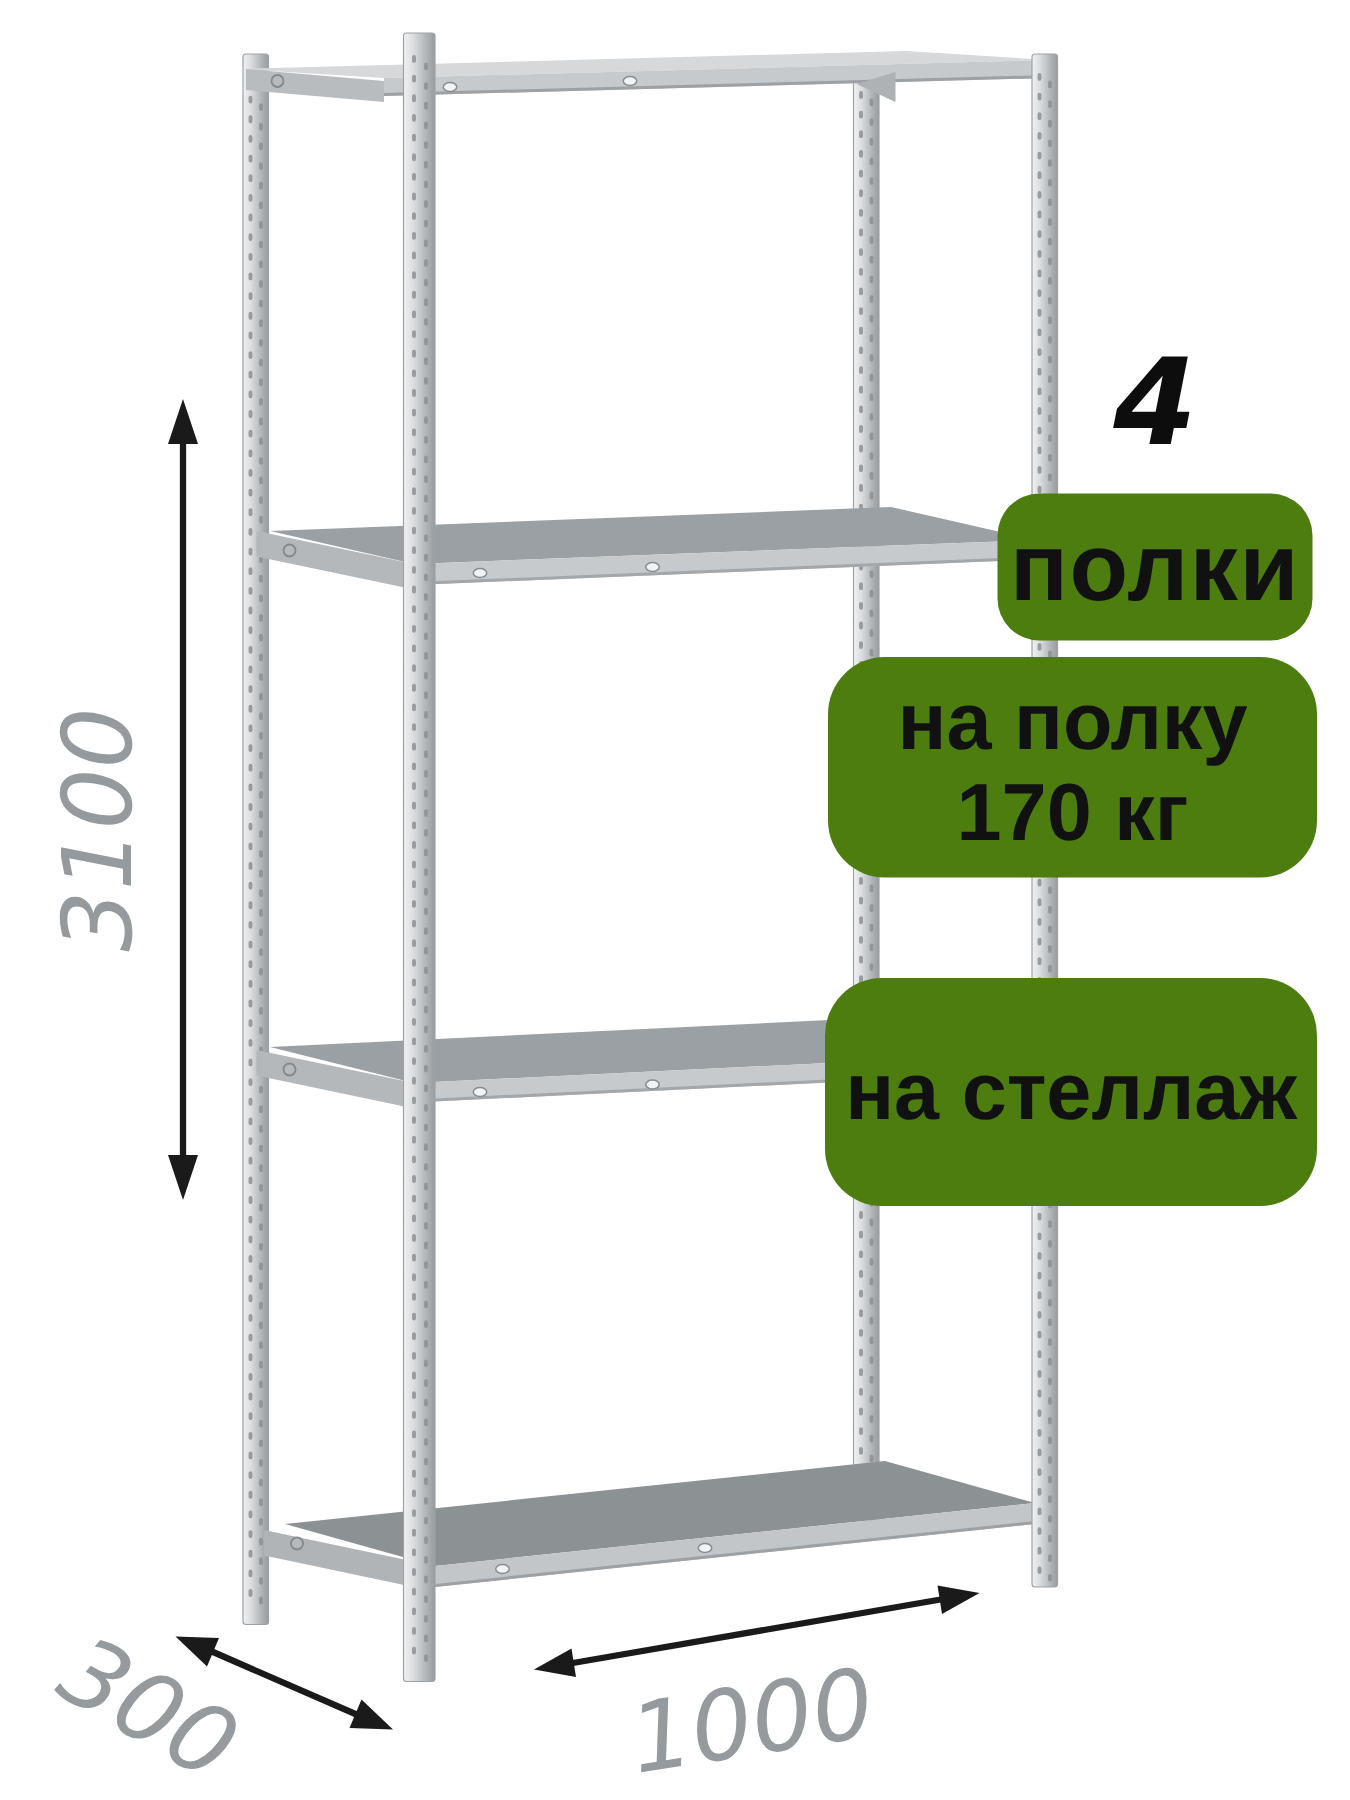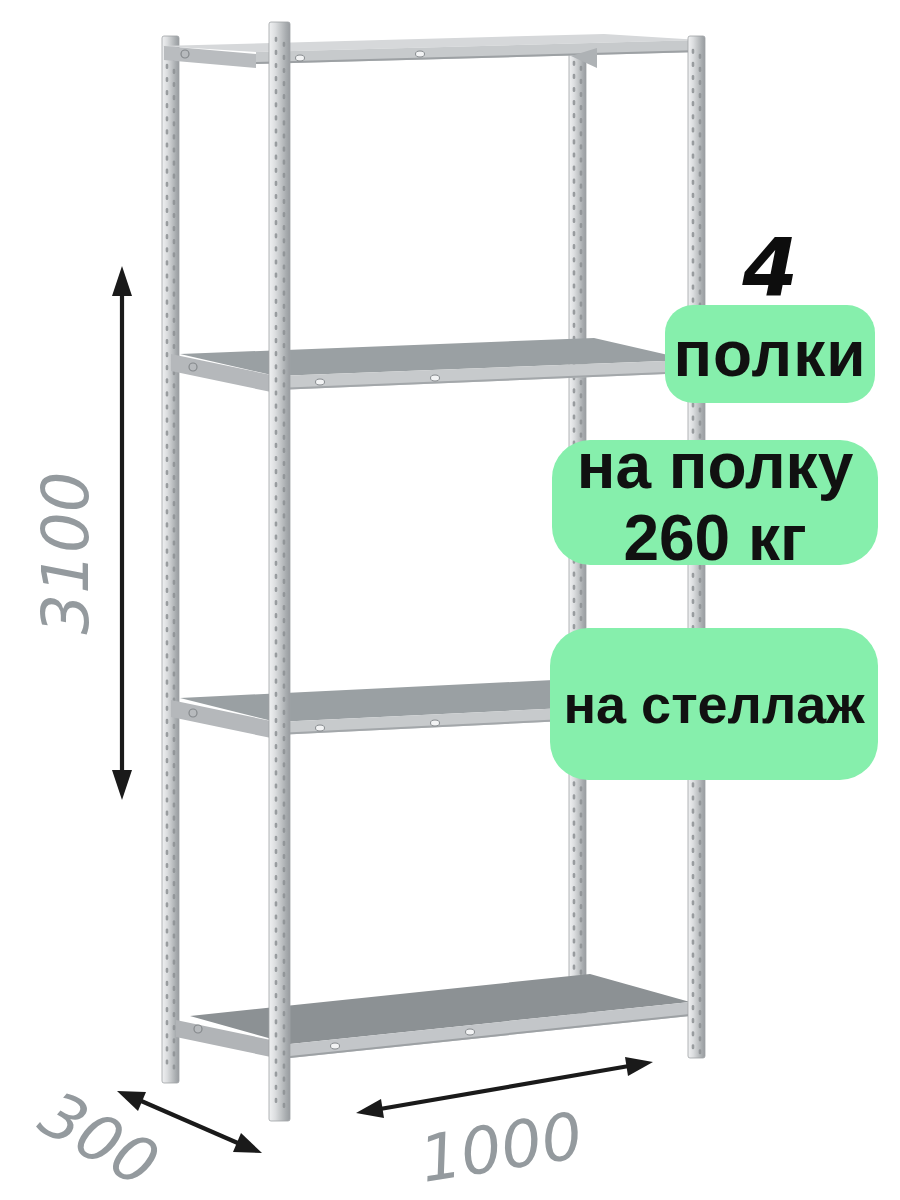--- a/index.html
+++ b/index.html
@@ -3,27 +3,27 @@
 <meta charset="utf-8">
 <style>
   html,body{margin:0;padding:0;background:#ffffff;}
   .stage{position:relative;width:900px;height:1200px;background:#ffffff;overflow:hidden;
          font-family:"Liberation Sans",sans-serif;}
   .stage svg{position:absolute;left:0;top:0;}
   .count{position:absolute;left:665px;top:226px;width:210px;height:86px;
          text-align:center;color:#0d0d0d;
          font-family:"DejaVu Sans","Liberation Sans",sans-serif;
          font-weight:bold;font-style:italic;font-size:80px;line-height:86px;}
-  .badge{position:absolute;background:#86efac;color:#111111;
+  .badge{position:absolute;background:#4d7c0f;color:#111111;
          display:flex;flex-direction:column;justify-content:center;
-         font-weight:bold;text-align:center;}
+         font-weight:bold;text-align:center;margin-top:24px;}
   .badge-count{left:665px;top:305px;width:210px;height:98px;border-radius:28px;
          font-size:64px;letter-spacing:1px;}
-  .badge-shelf{left:552px;top:440px;width:326px;height:125px;border-radius:38px;
-         font-size:64px;line-height:1.12;}
+  .badge-shelf{left:552px;top:414px;width:326px;height:147px;border-radius:38px;
+         font-size:54px;line-height:1.12;}
   .badge-rack{left:550px;top:628px;width:328px;height:152px;border-radius:38px;
          font-size:54px;line-height:1.12;}
   .badge .ln{white-space:nowrap;}
   .dim-label{font-family:"DejaVu Sans","Liberation Sans",sans-serif;
          font-style:italic;fill:#949a9e;}
 </style>
 </head>
 <body>
 
 <div class="stage">
@@ -125,20 +125,20 @@
   </svg>
 
   <div class="count">4</div>
 
   <div class="badge badge-count">
     <span class="ln">полки</span>
   </div>
 
   <div class="badge badge-shelf">
     <span class="ln">на полку</span>
-    <span class="ln">260 кг</span>
+    <span class="ln">170 кг</span>
   </div>
 
   <div class="badge badge-rack">
     <span class="ln">на стеллаж</span>
   </div>
 
 </div>
 
 </body></html>

